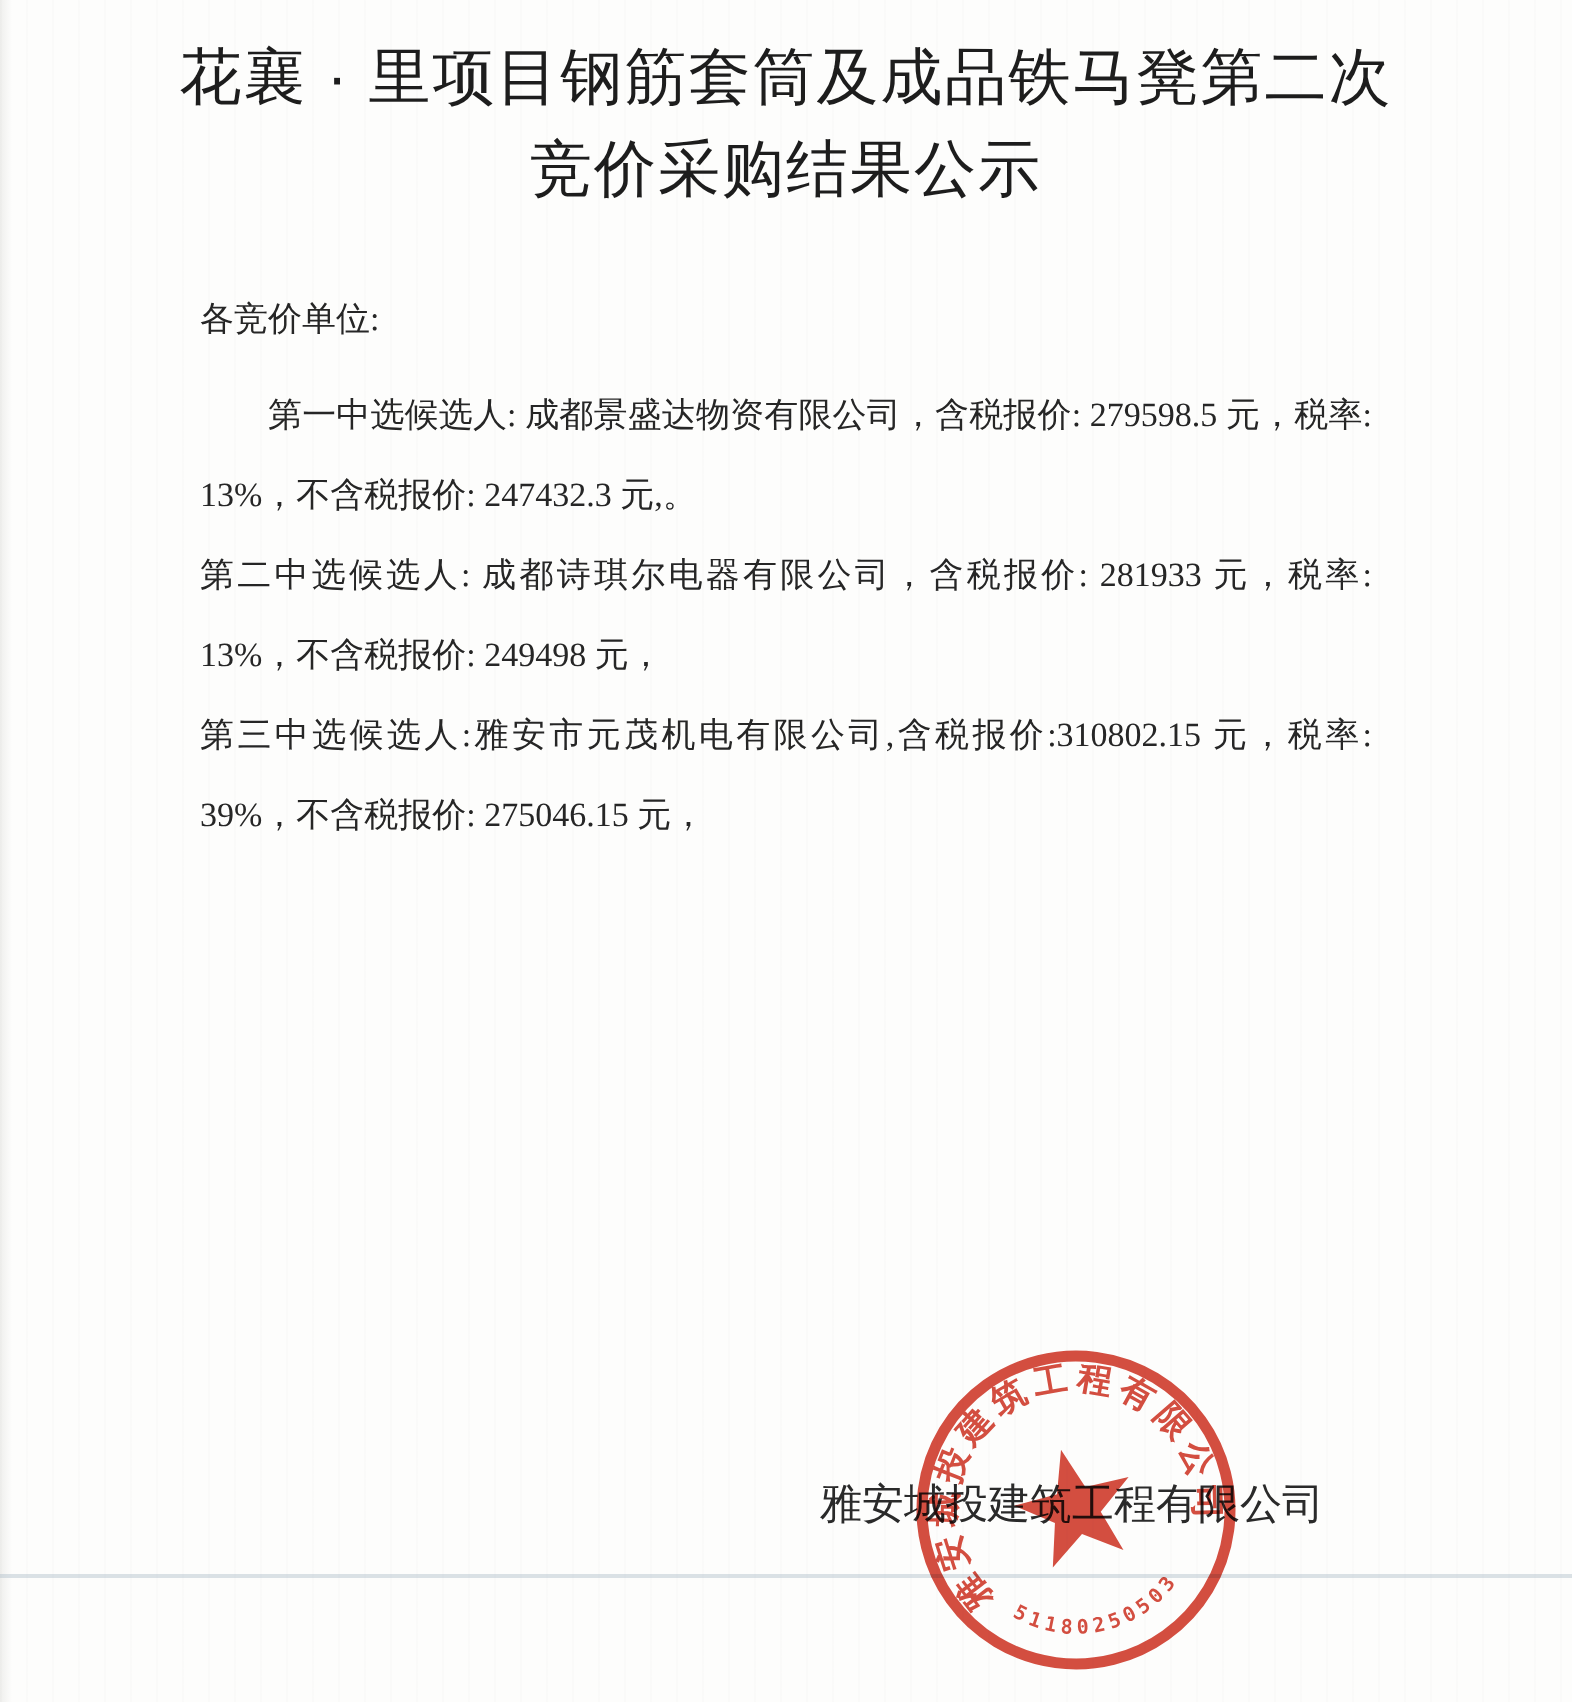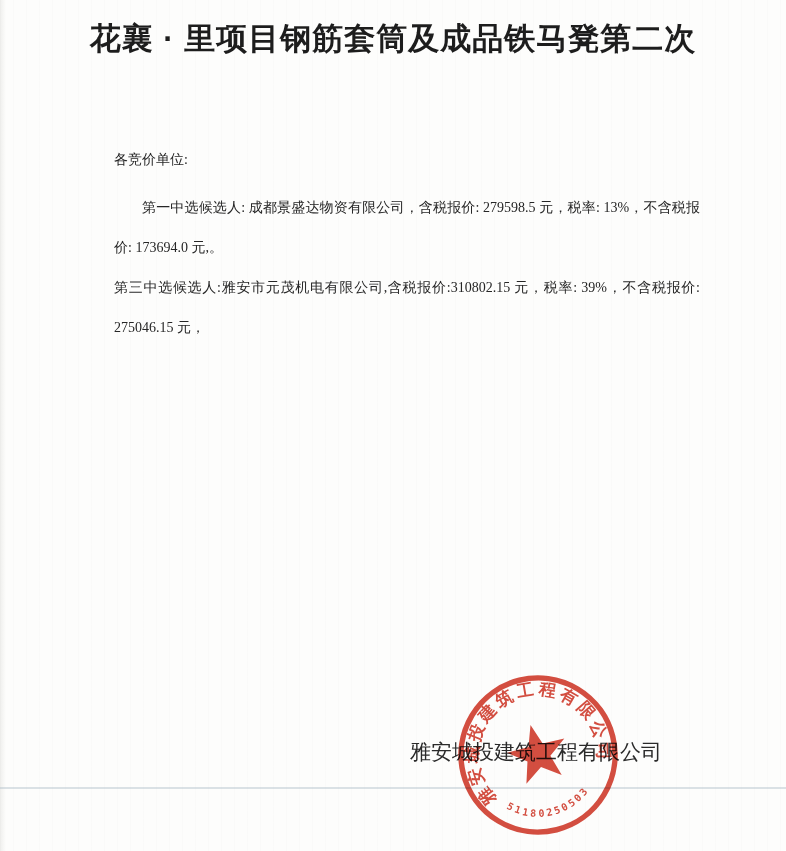--- a/index.html
+++ b/index.html
@@ -14,32 +14,32 @@
     background:
       repeating-linear-gradient(90deg, rgba(0,0,0,0.012) 0 1px, rgba(0,0,0,0) 1px 13px),
       linear-gradient(90deg, #efefed 0px, #fdfdfc 6px, #fdfdfc 100%);
     font-family: "Liberation Serif", "DejaVu Serif", serif;
   }
   .title {
     position: absolute;
     top: 16px; left: 0; right: 0;
     text-align: center;
     font-family: "Liberation Sans", "DejaVu Sans", sans-serif;
-    font-weight: 700;
+    font-weight: 400;
     font-size: 31px;
     line-height: 46px;
     letter-spacing: 1px;
     color: #1d1d1d;
   }
   .body-text {
     position: absolute;
     top: 140px;
-    left: 114px;
+    left: 100px;
     width: 586px;
-    font-size: 14px;
+    font-size: 17px;
     line-height: 40px;
     text-align: justify;
     color: #262626;
   }
   .body-text p { margin: 0; }
   .salutation { margin-bottom: 8px !important; }
   .indent { text-indent: 2em; }
   .signature {
     position: absolute;
     top: 729px;
@@ -81,25 +81,27 @@
     letter-spacing: 2.5px;
   }
 </style>
 </head>
 <body>
 
 <div class="page">
 
   <div class="title">
     <div>花襄 · 里项目钢筋套筒及成品铁马凳第二次</div>
+    <div>竞价采购结果公示</div>
   </div>
 
   <div class="body-text">
     <p class="salutation">各竞价单位:</p>
-    <p class="indent">第一中选候选人: 成都景盛达物资有限公司，含税报价: 279598.5 元，税率: 13%，不含税报价: 173694.0 元,。</p>
+    <p class="indent">第一中选候选人: 成都景盛达物资有限公司，含税报价: 279598.5 元，税率: 13%，不含税报价: 247432.3 元,。</p>
+    <p>第二中选候选人: 成都诗琪尔电器有限公司，含税报价: 281933 元，税率: 13%，不含税报价: 249498 元，</p>
     <p>第三中选候选人:雅安市元茂机电有限公司,含税报价:310802.15 元，税率: 39%，不含税报价: 275046.15 元，</p>
   </div>
 
   <div class="scan-line"></div>
 
   <div class="signature">
     <div>雅安城投建筑工程有限公司</div>
   </div>
 
   <svg class="seal" viewBox="-83 -84 166 168" xmlns="http://www.w3.org/2000/svg">

